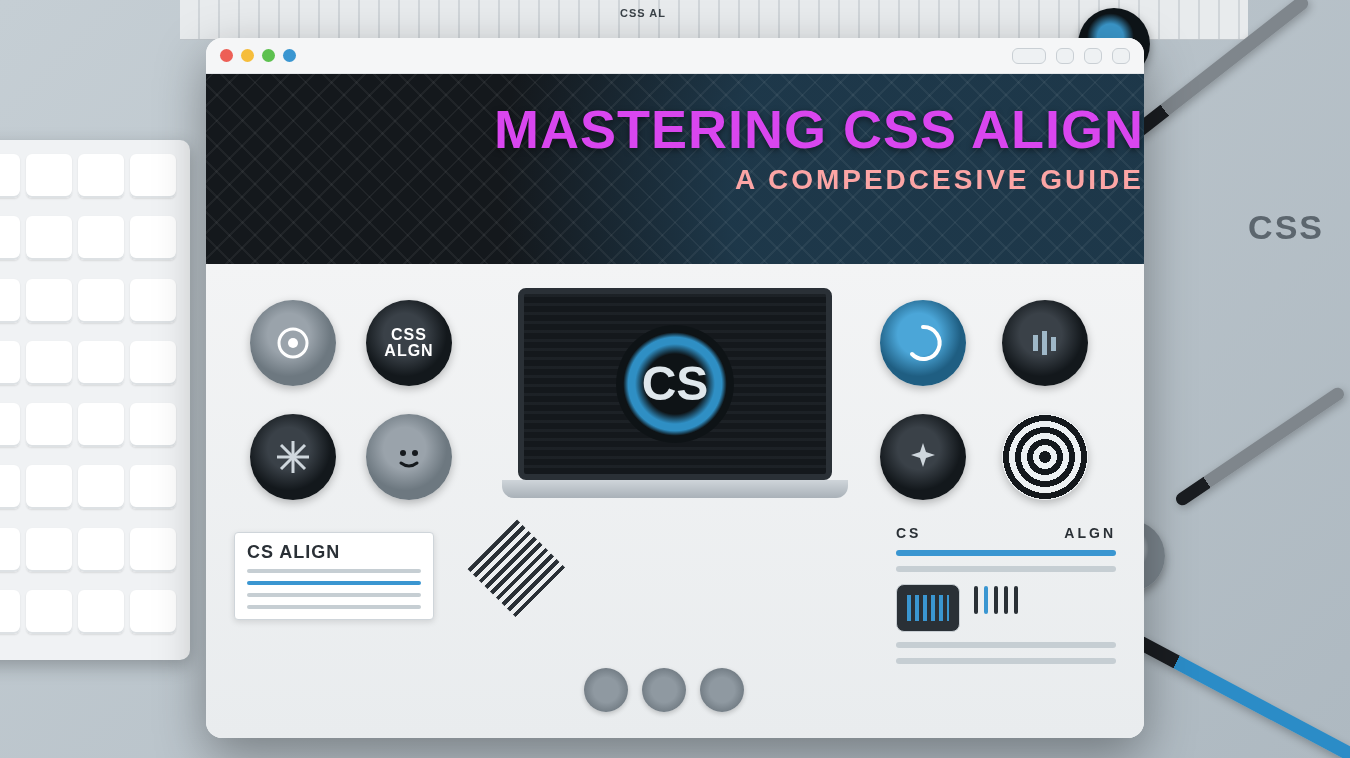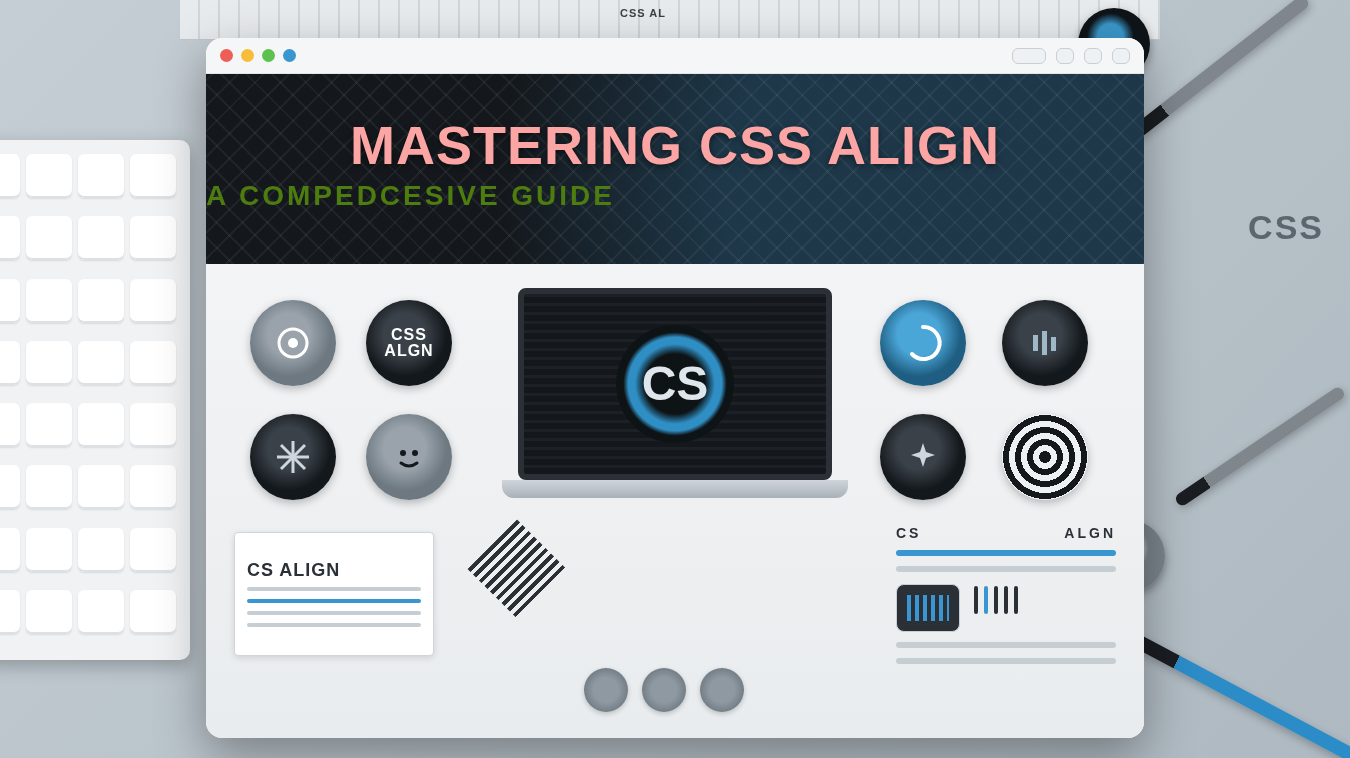--- a/index.html
+++ b/index.html
@@ -1,18 +1,18 @@
 <!DOCTYPE html>
 <html><head>
 <meta charset="utf-8">
 <style>
 *{margin:0;padding:0;box-sizing:border-box}
 body{width:1350px;height:758px;background:#b8c2c9;font-family:Arial,Helvetica,sans-serif;position:relative;overflow:hidden}
 .desk{position:absolute;inset:0;background:linear-gradient(135deg,#c5ced4 0%,#aeb9c1 100%)}
-.paper-ruler-top{position:absolute;top:0;left:180px;width:980px;height:40px;background:repeating-linear-gradient(90deg,#e8ebed 0,#e8ebed 18px,#d0d5d9 18px,#d0d5d9 20px);border-bottom:1px solid #c0c6cb}
+.paper-ruler-top{position:absolute;top:0;left:180px;width:1068px;height:40px;background:repeating-linear-gradient(90deg,#e8ebed 0,#e8ebed 18px,#d0d5d9 18px,#d0d5d9 20px);border-bottom:1px solid #c0c6cb}
 .paper-ruler-top .tick{position:absolute;top:8px;left:440px;font:600 11px/1 sans-serif;letter-spacing:1px;color:#3a4248}
 .keyboard{position:absolute;left:-40px;top:140px;width:230px;height:520px;background:#f0f2f4;border-radius:10px;box-shadow:0 6px 18px rgba(0,0,0,.25);padding:14px;display:grid;grid-template-columns:repeat(4,1fr);gap:6px}
 .keyboard .key{background:#fff;border-radius:6px;box-shadow:inset 0 -2px 0 #dde1e4,0 1px 2px rgba(0,0,0,.1);height:44px}
 .pen{position:absolute;border-radius:8px;box-shadow:0 3px 8px rgba(0,0,0,.25)}
 .pen.blue{right:-30px;bottom:50px;width:260px;height:14px;background:linear-gradient(90deg,#1a1d21 0 18%,#2b8cc7 18% 100%);transform:rotate(28deg)}
 .pen.gray1{right:20px;top:60px;width:220px;height:14px;background:linear-gradient(90deg,#1a1d21 0 18%,#7f868c 18% 100%);transform:rotate(-38deg)}
 .pen.gray2{right:-10px;top:440px;width:200px;height:13px;background:linear-gradient(90deg,#1a1d21 0 18%,#7f868c 18% 100%);transform:rotate(-34deg)}
 .lens{position:absolute;width:72px;height:72px;border-radius:50%;background:radial-gradient(circle at 45% 40%,#3a96c9 0 22%,#0e1418 40% 100%);box-shadow:0 4px 10px rgba(0,0,0,.35)}
 .lens.l1{top:8px;right:200px}
 .lens.l2{top:520px;right:185px;background:radial-gradient(circle at 45% 40%,#cfd6db 0 22%,#7b858d 40% 100%)}
@@ -22,38 +22,38 @@
 .dot{width:13px;height:13px;border-radius:50%}
 .dot.r{background:#ed5f56}.dot.y{background:#f6bd3b}.dot.g{background:#5dc14f}.dot.b{background:#3a96d1}
 .chrome-right{margin-left:auto;display:flex;gap:10px;align-items:center}
 .chip{border:1px solid #c9cfd4;border-radius:6px;height:16px;width:34px;background:#eef1f3}
 .chip.sq{width:18px}
 .hero{position:relative;height:190px;background:#14181c;overflow:hidden}
 .hero::before{content:"";position:absolute;inset:0;background:
 repeating-linear-gradient(45deg,rgba(255,255,255,.05) 0 2px,transparent 2px 18px),
 repeating-linear-gradient(-45deg,rgba(255,255,255,.05) 0 2px,transparent 2px 18px),
 radial-gradient(circle at 80% 60%,rgba(58,150,209,.25) 0 30%,transparent 60%)}
-.hero h1{position:relative;color:#fca5a5;font:800 54px/1 sans-serif;letter-spacing:1px;text-align:center;padding-top:44px;text-shadow:0 2px 6px rgba(0,0,0,.5)}
-.hero h2{position:relative;color:#4d7c0f;font:700 28px/1 sans-serif;letter-spacing:3px;text-align:left;margin-top:10px}
+.hero h1{position:relative;color:#d946ef;font:800 54px/1 sans-serif;letter-spacing:1px;text-align:right;padding-top:28px;text-shadow:0 2px 6px rgba(0,0,0,.5)}
+.hero h2{position:relative;color:#fca5a5;font:700 28px/1 sans-serif;letter-spacing:3px;text-align:right;margin-top:10px}
 .content{position:relative;height:474px;background:linear-gradient(#f3f4f5,#e9ecee);padding:20px 24px}
 .laptop{position:absolute;left:312px;top:24px;width:314px;height:210px}
 .laptop .screen{position:absolute;inset:0 0 18px 0;background:#14181c;border:6px solid #2a3036;border-radius:8px;overflow:hidden}
 .laptop .screen::before{content:"";position:absolute;inset:0;background:repeating-linear-gradient(#2c3238 0 3px,transparent 3px 9px);opacity:.35}
 .laptop .logo{position:absolute;left:50%;top:50%;transform:translate(-50%,-50%);width:118px;height:118px;border-radius:50%;background:radial-gradient(circle,#0e1316 0 36%,#2f8fc4 48% 56%,#0e1316 62% 100%);display:flex;align-items:center;justify-content:center}
 .laptop .logo span{font:800 48px/1 sans-serif;color:#dfe7ec}
 .laptop .base{position:absolute;left:-16px;right:-16px;bottom:0;height:18px;background:linear-gradient(#cfd5da,#a9b1b8);border-radius:0 0 12px 12px}
 .badge{position:absolute;width:86px;height:86px;border-radius:50%;display:flex;align-items:center;justify-content:center;box-shadow:0 3px 8px rgba(0,0,0,.25)}
 .badge.gray{background:radial-gradient(circle at 45% 40%,#9aa3ab 0 30%,#6d7880 60% 100%)}
 .badge.dark{background:radial-gradient(circle at 45% 40%,#3a4148 0 30%,#13181c 60% 100%)}
 .badge.blue{background:radial-gradient(circle at 45% 40%,#4ba6d8 0 30%,#1f5e82 60% 100%)}
 .badge.ring{background:repeating-radial-gradient(circle,#14181c 0 6px,#eef1f3 6px 12px)}
 .badge .txt{font:800 16px/1 sans-serif;color:#fff;text-align:center;letter-spacing:1px}
 .b1{left:44px;top:36px}.b2{left:160px;top:36px}.b3{right:178px;top:36px}.b4{right:56px;top:36px}
 .b5{left:44px;top:150px}.b6{left:160px;top:150px}.b7{right:178px;top:150px}.b8{right:56px;top:150px}
-.card{position:absolute;background:#fff;border:1px solid #cfd5da;border-radius:4px;padding:28px 12px;box-shadow:0 2px 6px rgba(0,0,0,.12)}
+.card{position:absolute;background:#fff;border:1px solid #cfd5da;border-radius:4px;padding:10px 12px;box-shadow:0 2px 6px rgba(0,0,0,.12)}
 .card .ct{font:800 18px/1 sans-serif;color:#2a3036;letter-spacing:1px}
 .card .line{height:4px;background:#c6ced3;margin-top:8px;border-radius:2px}
 .card .line.b{background:#3a96d1}
 .c1{left:28px;top:268px;width:200px}
 .deco-diamond{position:absolute;left:276px;top:270px;width:70px;height:70px;transform:rotate(45deg);background:repeating-linear-gradient(90deg,#2a3036 0 4px,transparent 4px 8px)}
 .mini{position:absolute;width:44px;height:44px;border-radius:50%;background:radial-gradient(circle,#8f99a1 0 40%,#5a646c 100%);box-shadow:0 2px 5px rgba(0,0,0,.2)}
 .m1{left:378px;bottom:26px}.m2{left:436px;bottom:26px}.m3{left:494px;bottom:26px}
 .bottom-title{position:absolute;left:358px;top:300px;font:800 22px/1 sans-serif;letter-spacing:3px;color:#2a3036}
 .side-card{position:absolute;right:28px;top:262px;width:220px;height:150px}
 .side-card .t{font:800 14px/1 sans-serif;letter-spacing:3px;color:#2a3036;display:flex;justify-content:space-between}

